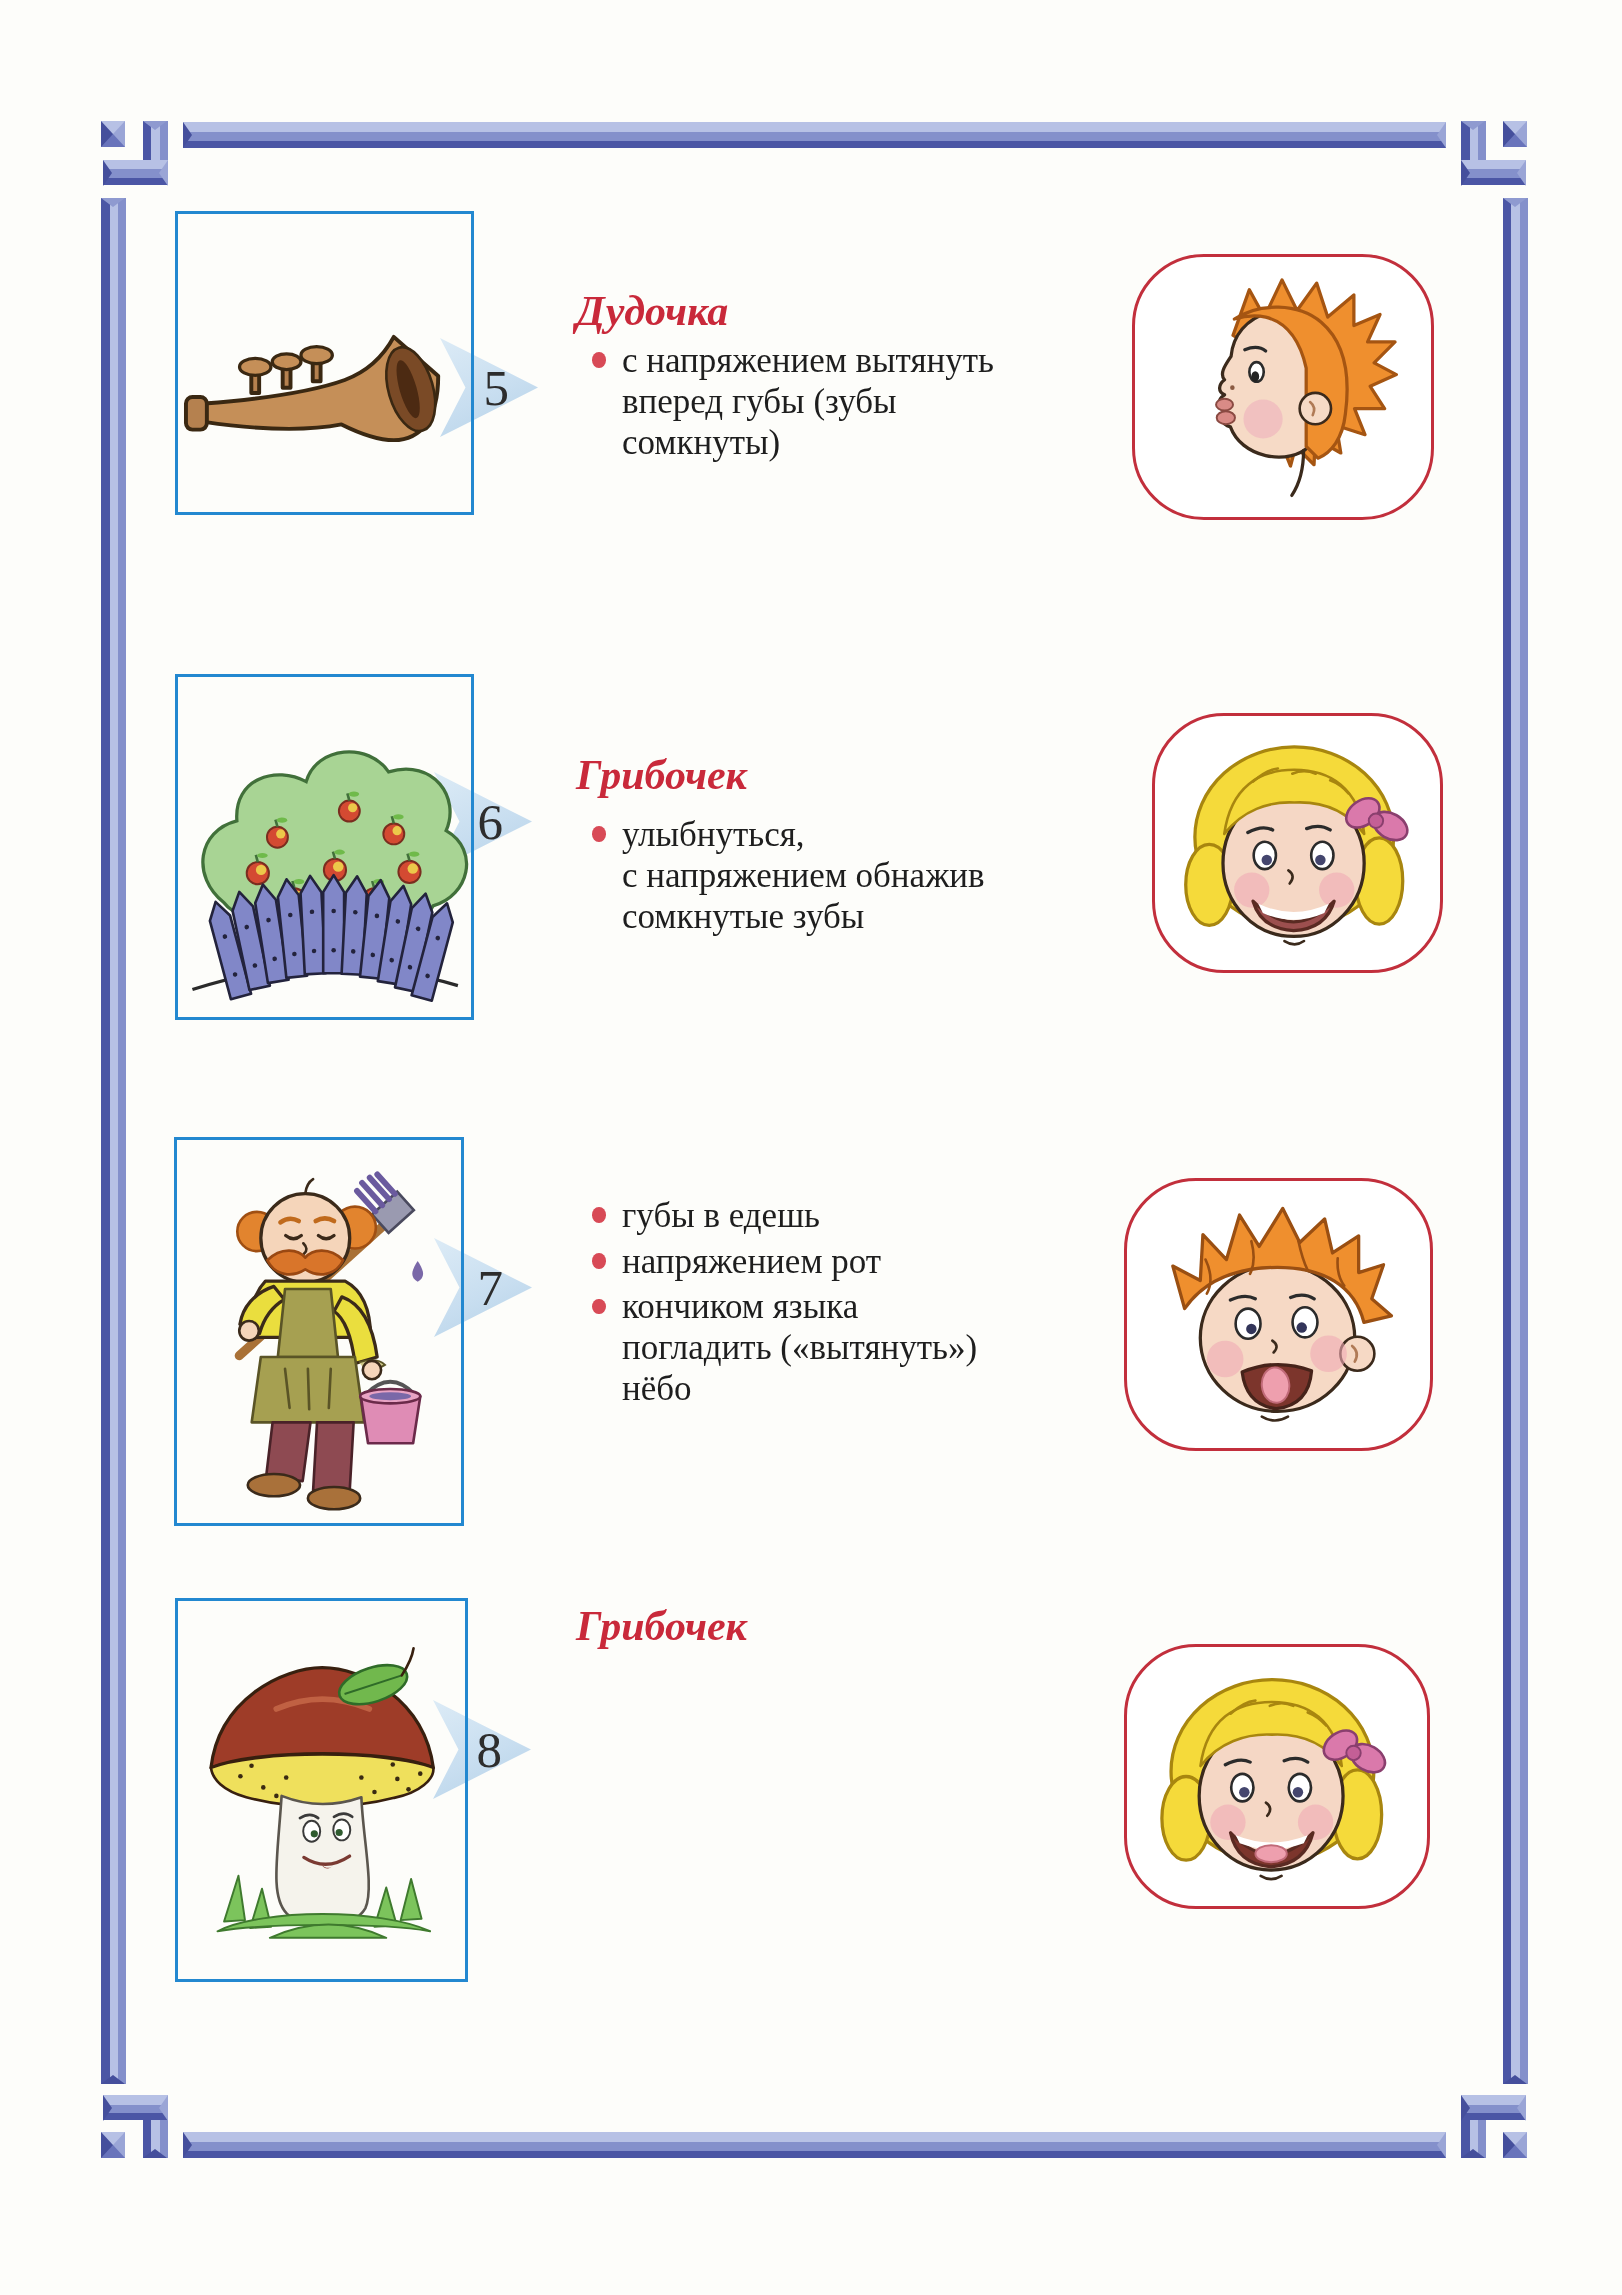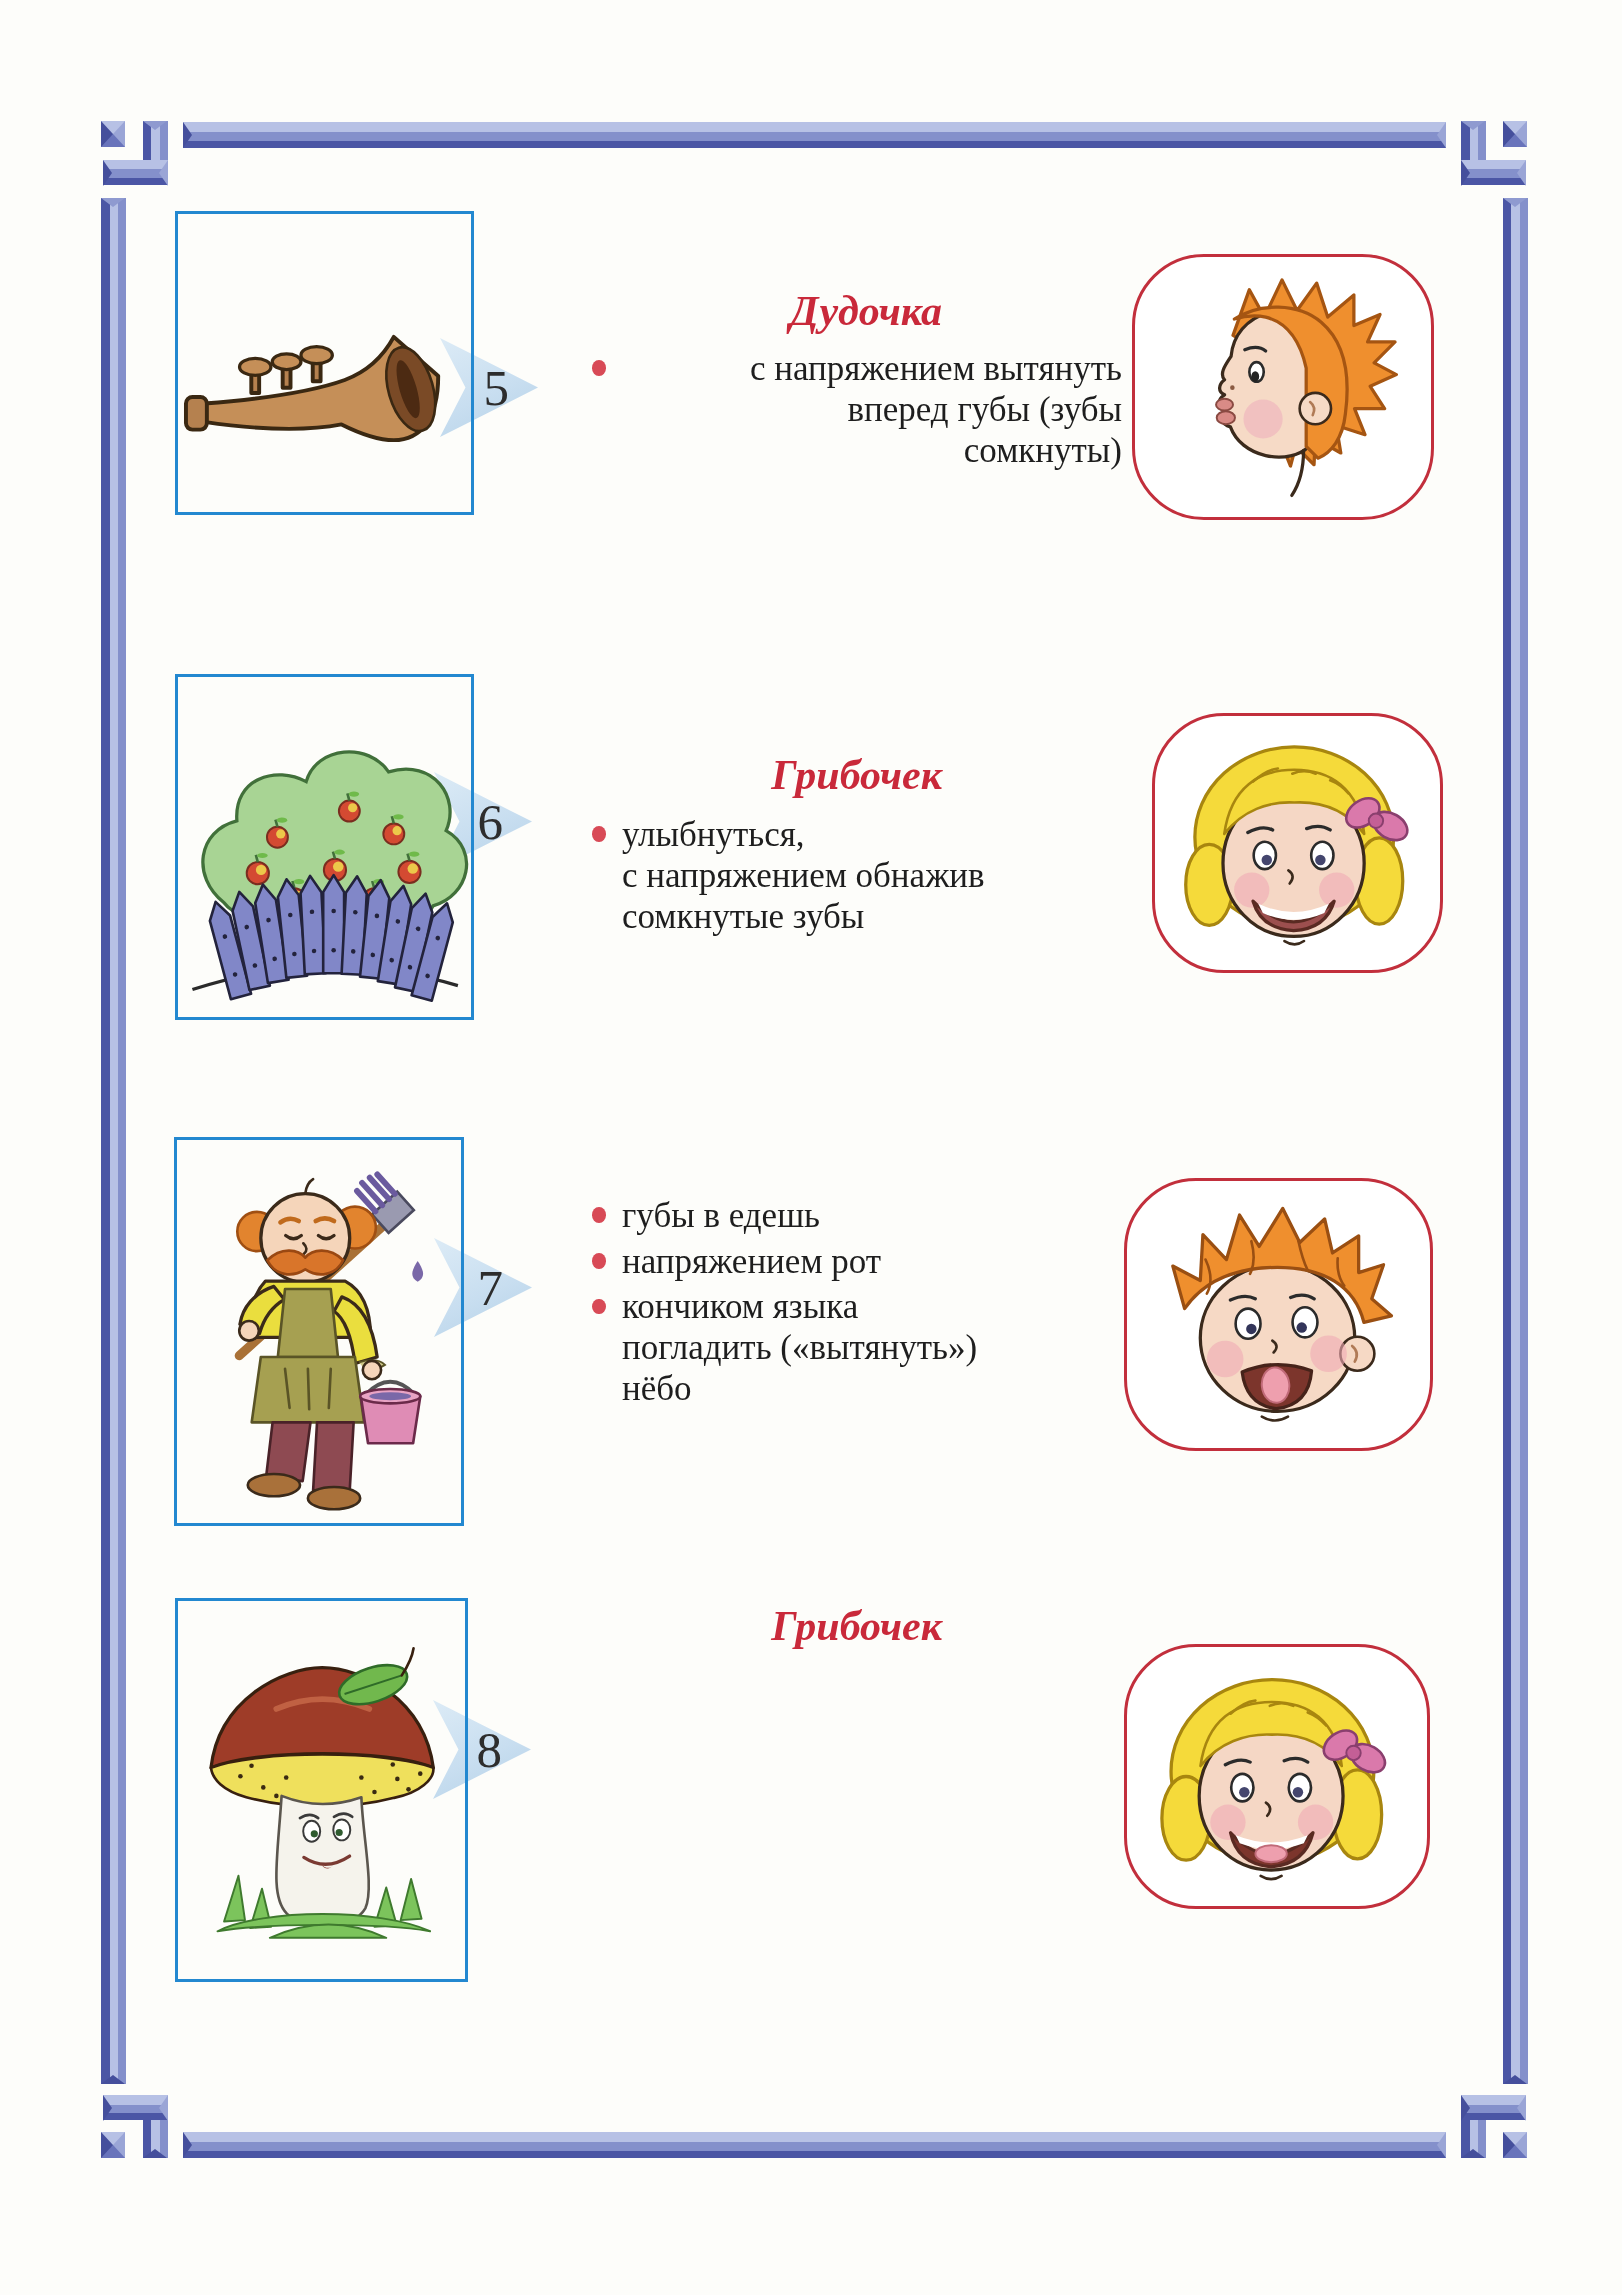--- a/index.html
+++ b/index.html
@@ -59,31 +59,31 @@
     clip-path:polygon(0% 0%, 100% 50%, 0% 100%, 26% 50%);
     background:linear-gradient(155deg,#dcebf6 0%,#c8def0 55%,#b4d1e7 100%);
     display:flex; align-items:center; justify-content:center; padding-left:14.4px;
     font-size:51px; color:#2d2d2d; box-sizing:border-box; }
   #arrow1 { left:440px; top:338px; }
   #arrow2 { left:434px; top:772px; }
   #arrow3 { left:434px; top:1238px; }
   #arrow4 { left:433px; top:1700px; }
 
   
-  .ex-title { position:absolute; left:576px; width:366px; text-align:right;
+  .ex-title { position:absolute; left:576px; width:366px; text-align:left;
     font-style:italic; font-weight:bold; font-size:42px; color:#c9293a; z-index:2; }
   #title1 { top:287px; }  #title2 { top:751px; }
   #title3 { top:1137px; } #title4 { top:1602px; }
   .ex-bullets { position:absolute; left:592px; width:530px; margin:0; padding:0;
     list-style:none; font-size:35px; line-height:41px; color:#1e1e1e; z-index:2; }
   .ex-bullets li { position:relative; padding-left:30px; margin:0 0 4.6px 0;
     white-space:pre-line; }
   .ex-bullets li::before { content:''; position:absolute; left:0; top:12.4px;
     width:13.7px; height:15.7px; border-radius:50%; background:#d84a56; }
-  #bullets1 { top:348px;text-align:right; }  #bullets2 { top:814px; }
+  #bullets1 { top:340px; }  #bullets2 { top:814px; }
   #bullets3 { top:1195px; } #bullets4 { top:1662px; }
 
   
   .face-box { position:absolute; border:3.9px solid #c22f3c; border-radius:72px;
     background:#fff; overflow:hidden; z-index:2; }
   .face-box svg { width:100%; height:100%; display:block; }
   #face1 { left:1132px; top:254px;  width:296px; height:260px; }
   #face2 { left:1152px; top:713px; width:285px; height:254px; }
   #face3 { left:1124px; top:1178px; width:303px; height:267px; }
   #face4 { left:1124px; top:1644px; width:300px; height:259px; }

